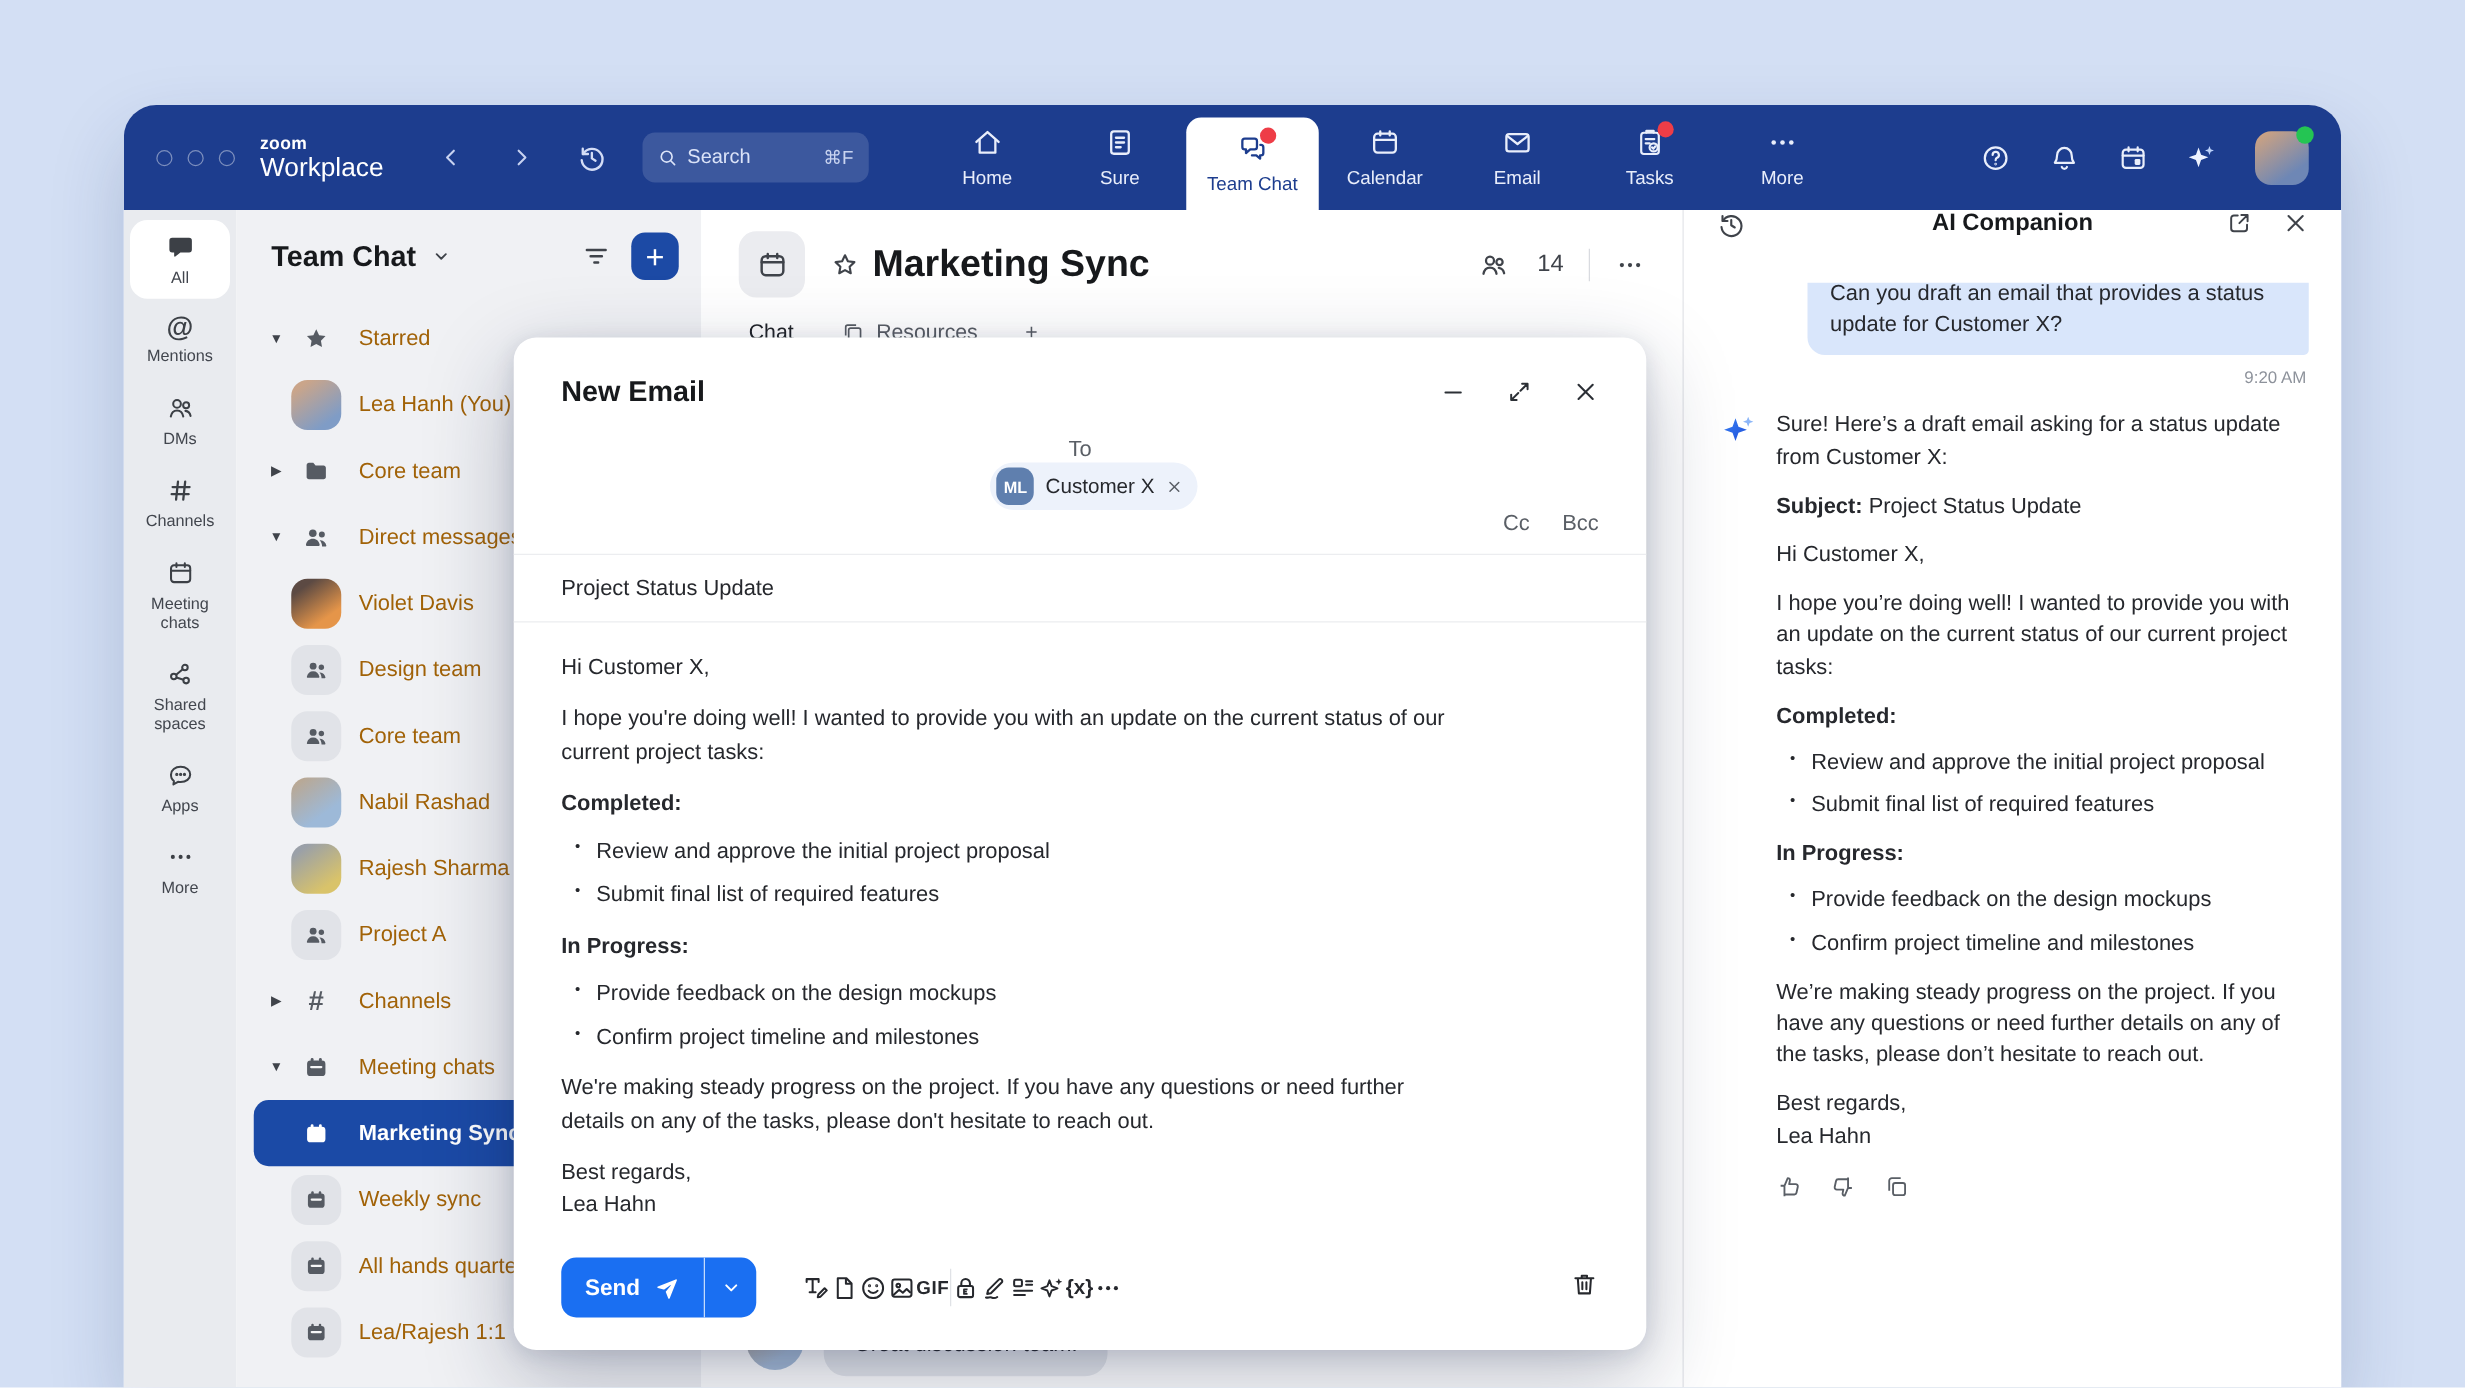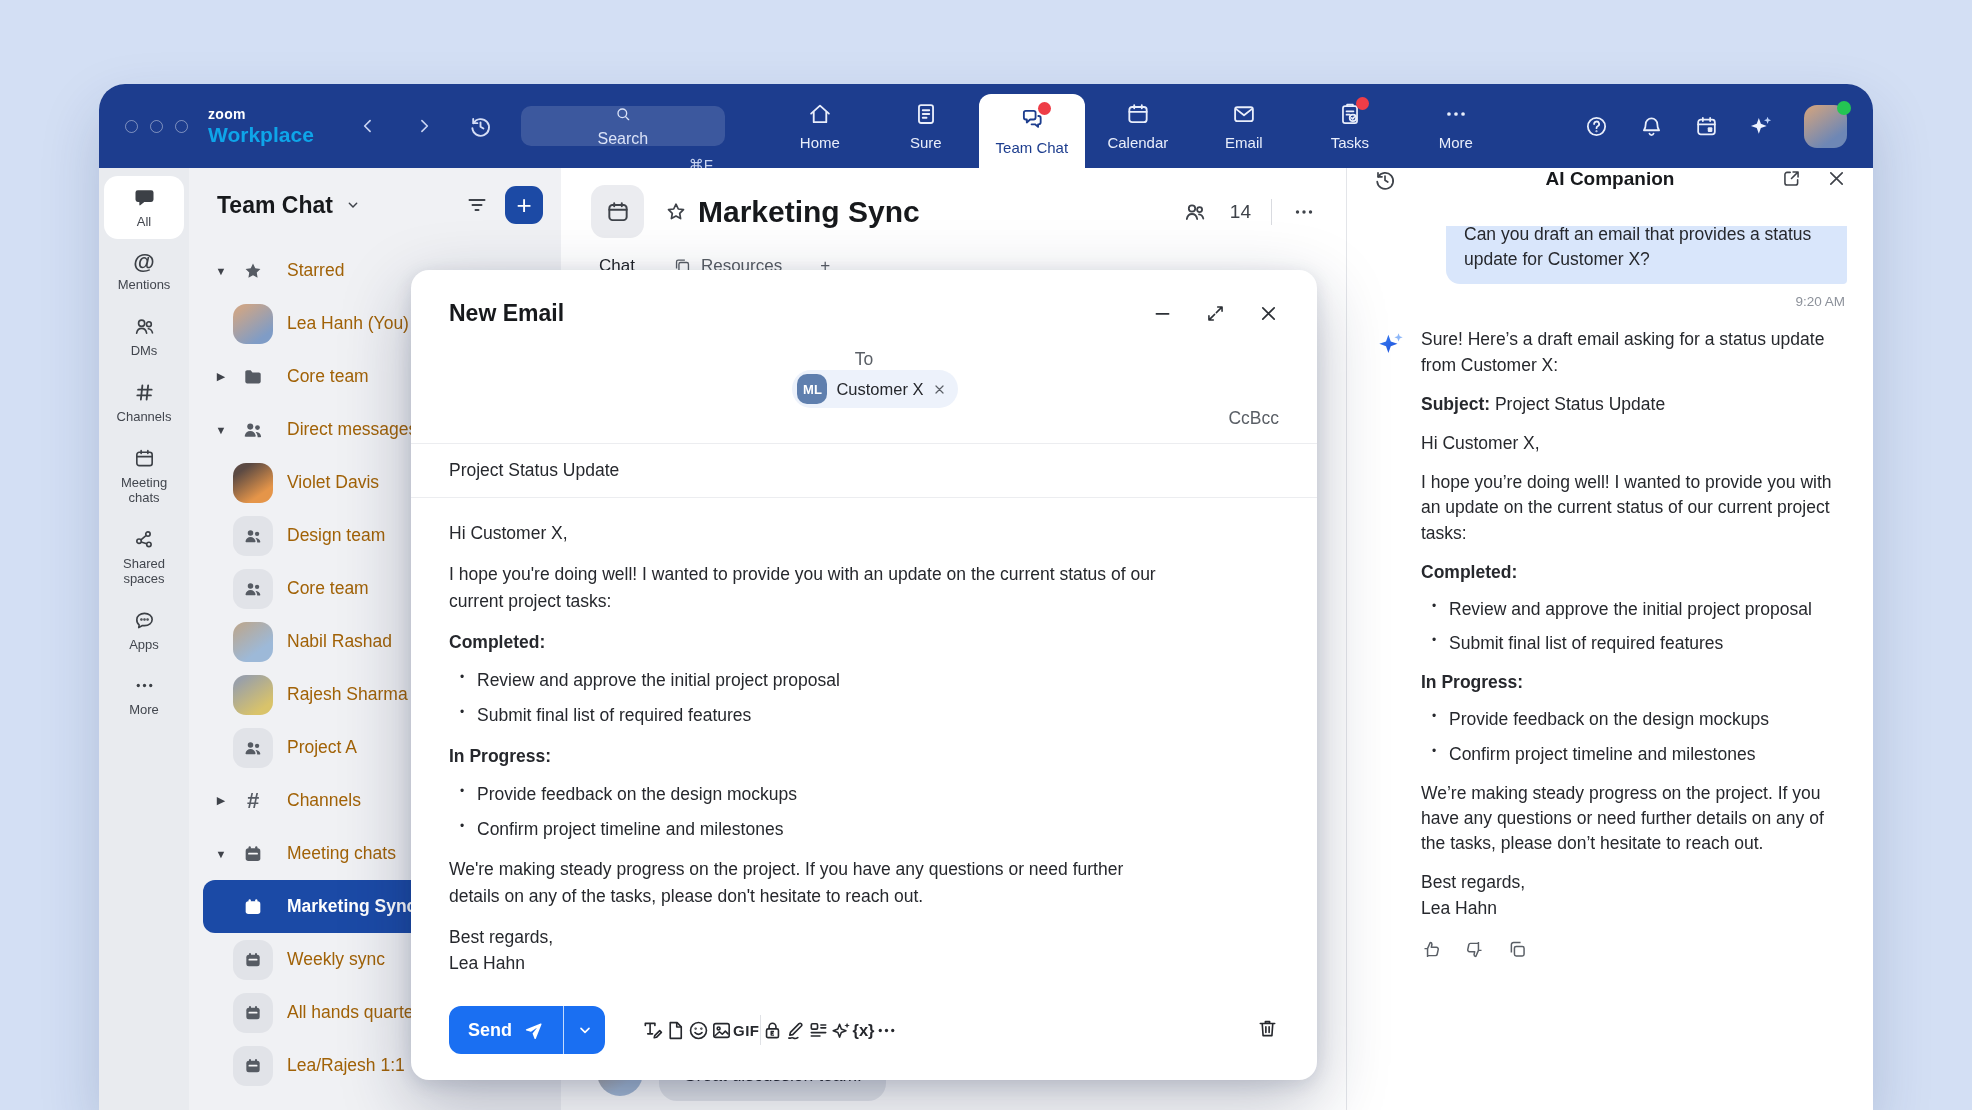--- a/index.html
+++ b/index.html
@@ -21,27 +21,27 @@
     border-radius:26px 26px 0 0;overflow:hidden;background:#fff;
     box-shadow:0 26px 60px rgba(23,42,99,.18);}
 
   
   .titlebar{height:84px;background:var(--topbar);display:flex;align-items:stretch;
     padding:0 26px;color:#fff;position:relative;}
   .tl{display:flex;gap:12px;align-items:center;}
   .tl span{width:13px;height:13px;border-radius:50%;border:1.6px solid rgba(255,255,255,.42);}
   .brand{margin-left:20px;display:flex;flex-direction:column;justify-content:center;line-height:1;}
   .brand .z{font-size:14px;font-weight:700;letter-spacing:.3px;color:#fff;margin-bottom:3px;}
-  .brand .w{font-size:21px;font-weight:700;color:#0ea5e9;}
+  .brand .w{font-size:21px;font-weight:400;color:#ffffff;}
   .navarr{display:flex;align-items:center;gap:36px;margin-left:44px;color:#c7d2f1;}
   .navarr .i{width:20px;height:20px;}
   .hist{margin-left:34px;display:flex;align-items:center;color:#d4ddf6;}
   .hist .i{width:25px;height:25px;}
-  .search{margin-left:28px;align-self:center;width:204px;height:40px;border-radius:10px;
-    background:rgba(255,255,255,.14);display:flex;align-items:center;padding:0 12px;gap:8px;flex-direction:column;}
+  .search{margin-left:28px;align-self:center;width:181px;height:40px;border-radius:10px;
+    background:rgba(255,255,255,.14);display:flex;align-items:center;padding:0 12px;gap:8px;}
   .search .i{width:16px;height:16px;color:#dbe3f8;}
   .search .txt{font-size:16px;color:#dbe3f8;}
   .search .kbd{margin-left:auto;font-size:15px;color:#c9d4f0;}
   .tabs{display:flex;margin-left:42px;align-items:stretch;}
   .tab{width:106px;display:flex;flex-direction:column;align-items:center;justify-content:center;
     gap:7px;font-size:15px;color:#e9eefb;cursor:default;}
   .tab .ic{position:relative;width:26px;height:26px;}
   .tab .ic .i{width:26px;height:26px;}
   .badge{position:absolute;top:-4px;right:-6px;width:13px;height:13px;border-radius:50%;background:var(--red);}
   .tab.active{background:#fff;color:var(--topbar);border-radius:12px 12px 0 0;margin-top:10px;}
@@ -138,21 +138,21 @@
   .motitle{font-size:23px;font-weight:700;color:#17191c;}
   .moctrls{margin-left:auto;display:flex;gap:32px;color:#2c3036;}
   .moctrls .i{width:21px;height:21px;}
   .moto{display:flex;align-items:center;padding:8px 38px 14px;flex-direction:column;}
   .tolabel{font-size:17.5px;color:#5a5f66;}
   .chip{margin-left:22px;display:flex;align-items:center;gap:9px;background:#edf2fb;border-radius:20px;padding:4px 12px 4px 5px;}
   .ml{width:30px;height:30px;border-radius:10px;background:#5f7fae;color:#fff;font-size:13px;font-weight:700;
     display:flex;align-items:center;justify-content:center;}
   .chipname{font-size:16.5px;color:#26282d;}
   .chipx{width:13px;height:13px;color:#5a5f66;}
-  .ccbcc{margin-left:auto;display:flex;font-size:17.5px;color:#5a5f66;}
+  .ccbcc{margin-left:auto;display:flex;gap:26px;font-size:17.5px;color:#5a5f66;}
   .hdiv{height:1px;background:#ecedf0;}
   .mosub{padding:16px 38px;font-size:17.5px;color:#26282d;}
   .mobody{flex:1;padding:22px 38px 0;font-size:17.5px;color:#26282d;line-height:1.5;overflow:hidden;max-width:800px;}
   .mobody p{margin:0 0 15px;}
   .mobody .hd{font-weight:700;margin:0 0 12px;}
   .sig{margin-top:38px;}
   .mofoot{display:flex;align-items:center;padding:14px 38px 26px;}
   .send{display:flex;height:48px;border-radius:12px;overflow:hidden;background:var(--send);color:#fff;}
   .sendmain{display:flex;align-items:center;gap:11px;padding:0 19px;font-size:18px;font-weight:600;}
   .sendmain .i{width:21px;height:21px;}

